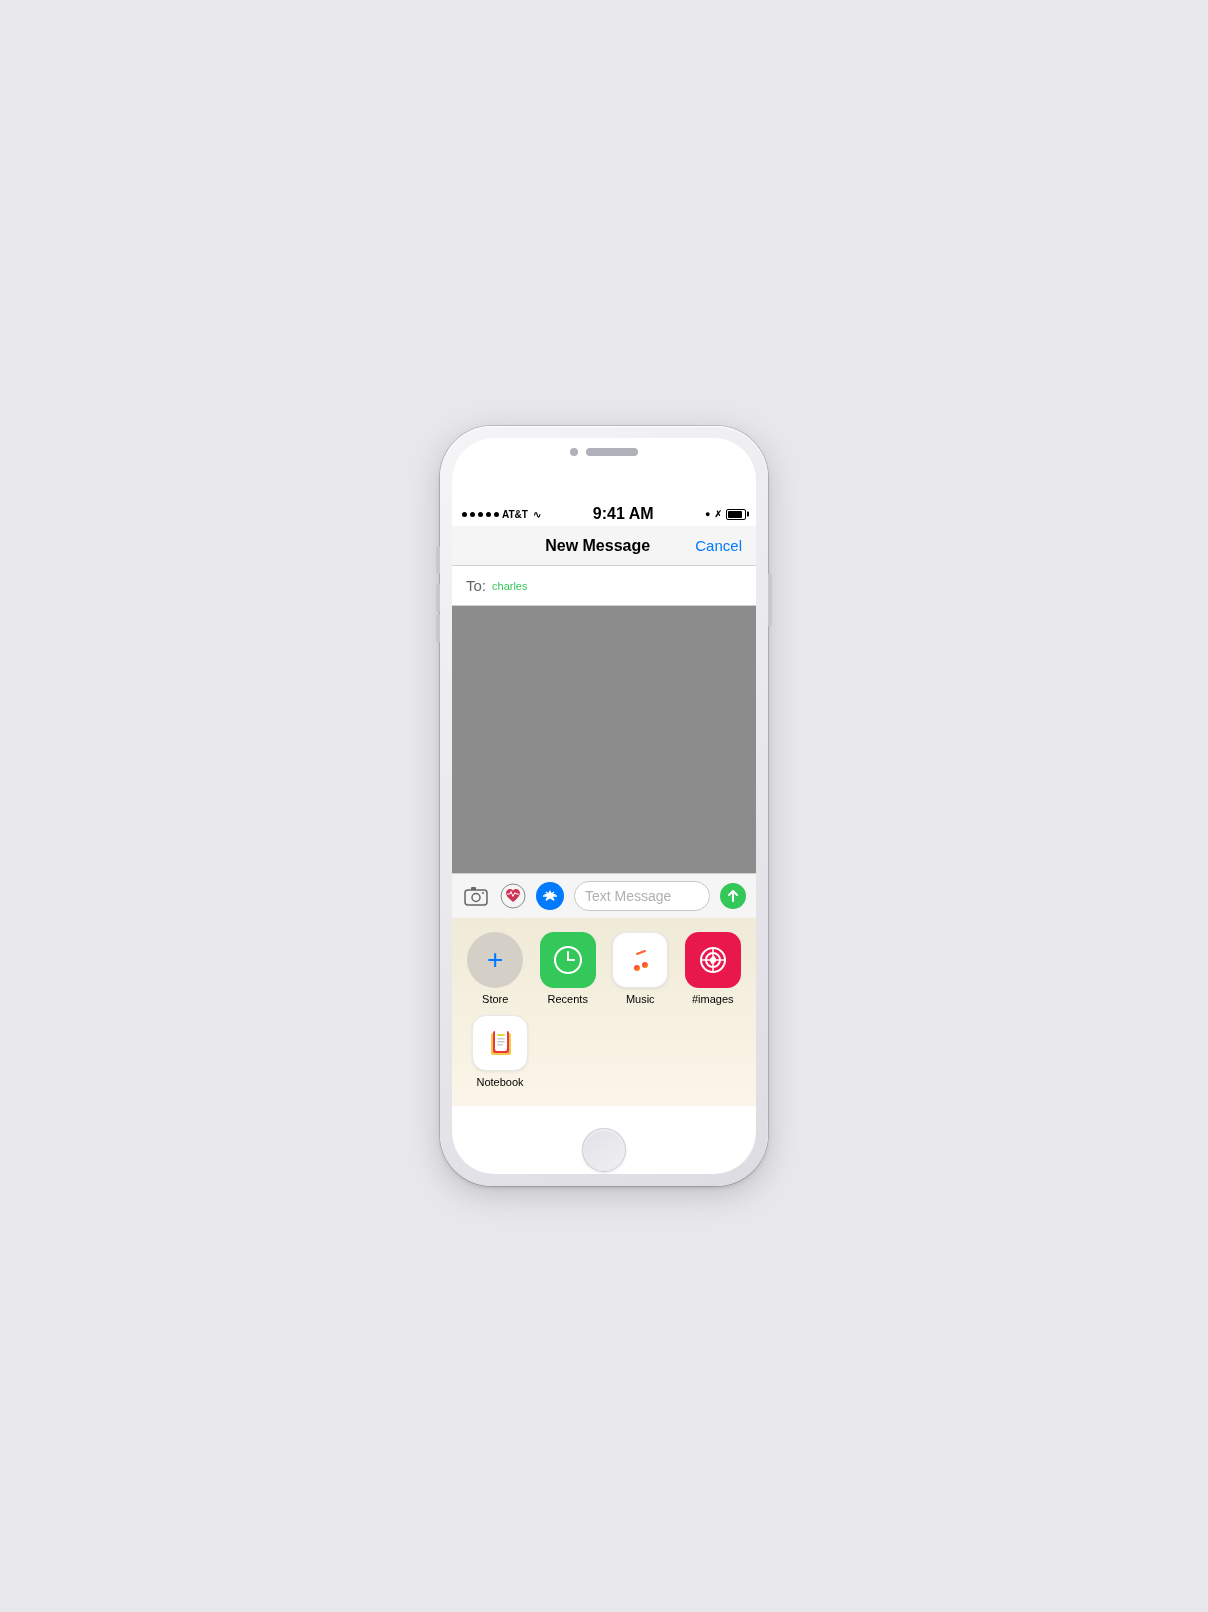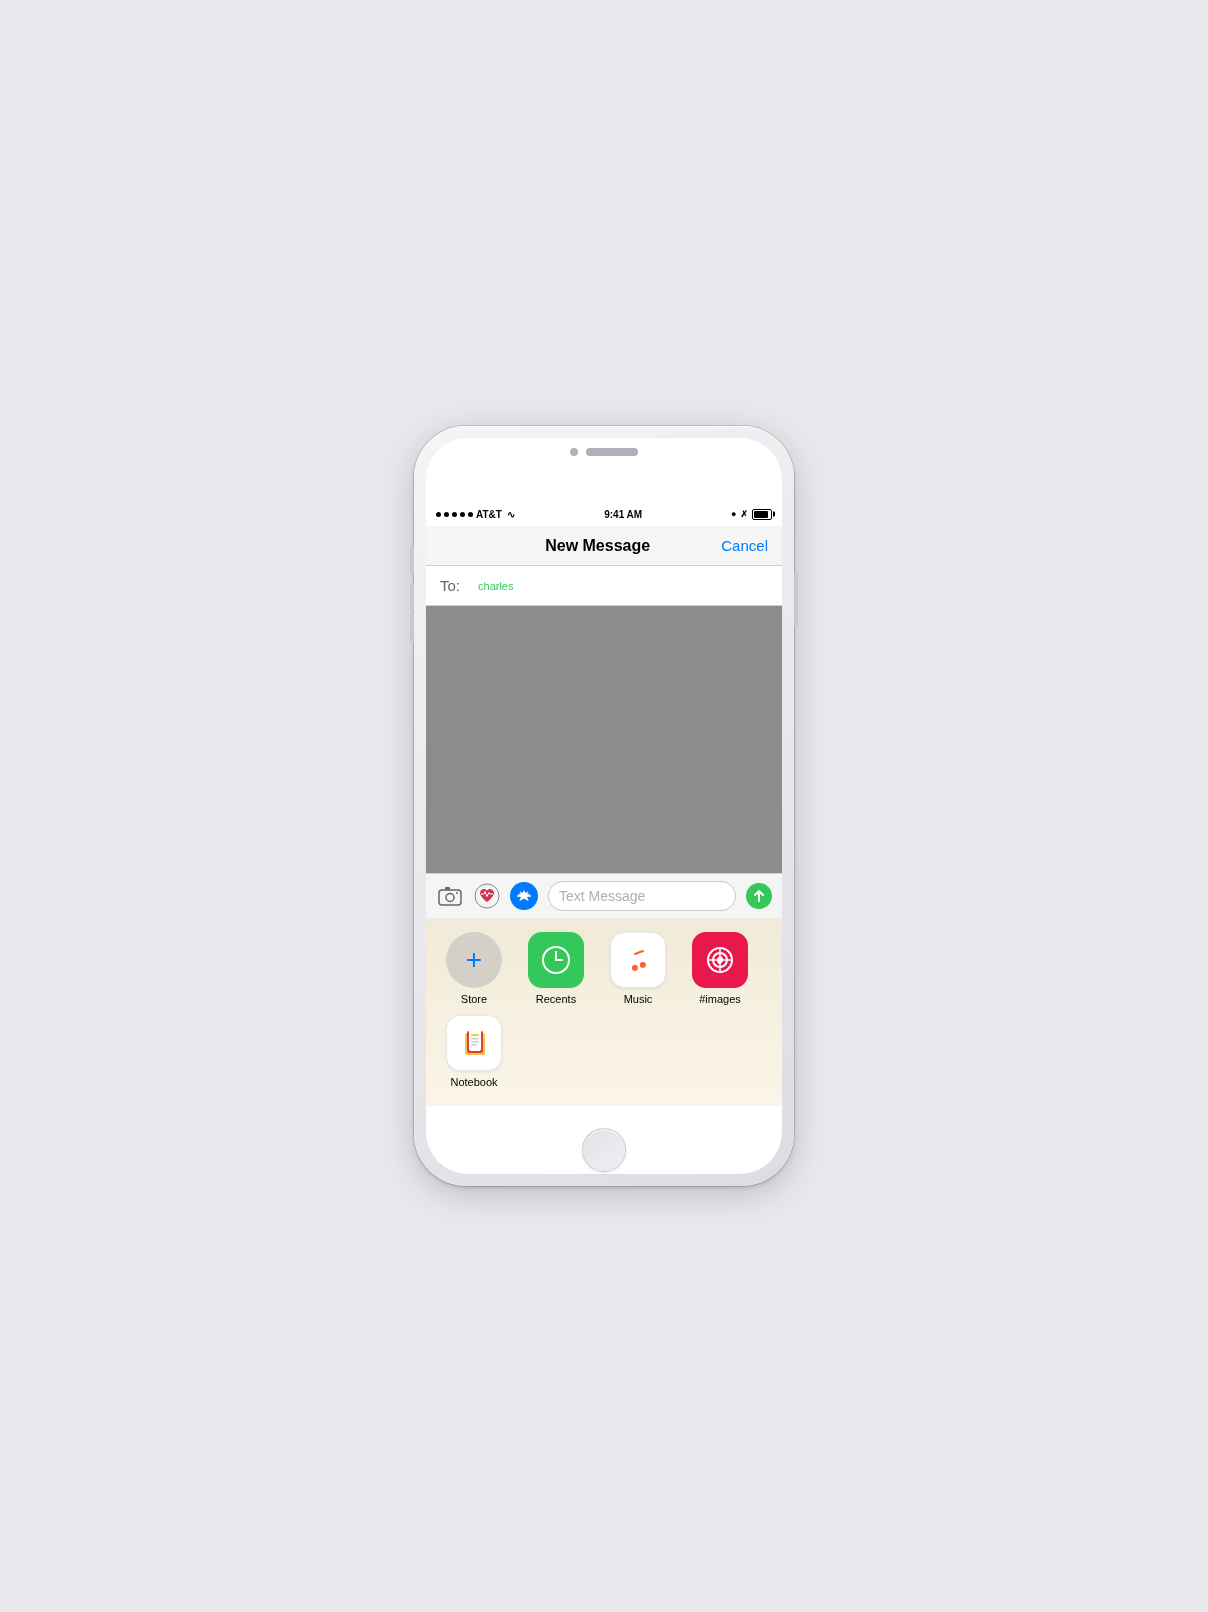--- a/index.html
+++ b/index.html
@@ -7,21 +7,21 @@
     body {
       background: #e8e8ec;
       display: flex;
       justify-content: center;
       align-items: center;
       min-height: 100vh;
       font-family: -apple-system, 'Helvetica Neue', Arial, sans-serif;
     }
 
     .phone-outer {
-      width: 380px;
+      width: 328px;
       height: 760px;
       background: linear-gradient(145deg, #f5f5f7 0%, #e8e8ed 50%, #dcdce2 100%);
       border-radius: 52px;
       position: relative;
       box-shadow:
         0 0 0 1px rgba(0,0,0,0.15),
         0 2px 4px rgba(0,0,0,0.12),
         0 8px 32px rgba(0,0,0,0.18),
         inset 0 1px 1px rgba(255,255,255,0.9);
     }
@@ -132,21 +132,21 @@
       align-items: center;
       gap: 3px;
     }
     .signal-dot {
       width: 5px;
       height: 5px;
       border-radius: 50%;
       background: #000;
     }
     .status-center {
-      font-size: 10px;
+      font-size: 16px;
       font-weight: 600;
     }
     .status-right {
       display: flex;
       align-items: center;
       gap: 4px;
       font-size: 9px;
     }
     .battery {
       width: 20px;
@@ -204,21 +204,21 @@
       width: 50px;
     }
 
     
     .to-field {
       background: #fff;
       border-bottom: 1px solid #d0d0d0;
       padding: 10px 14px;
       display: flex;
       align-items: center;
-      gap: 18px;
+      gap: 6px;
       flex-shrink: 0;
       min-height: 40px;
     }
     .to-label {
       font-size: 15px;
       color: #666;
     }
     .to-value {
       font-size: 11px;
       color: #34c759;

